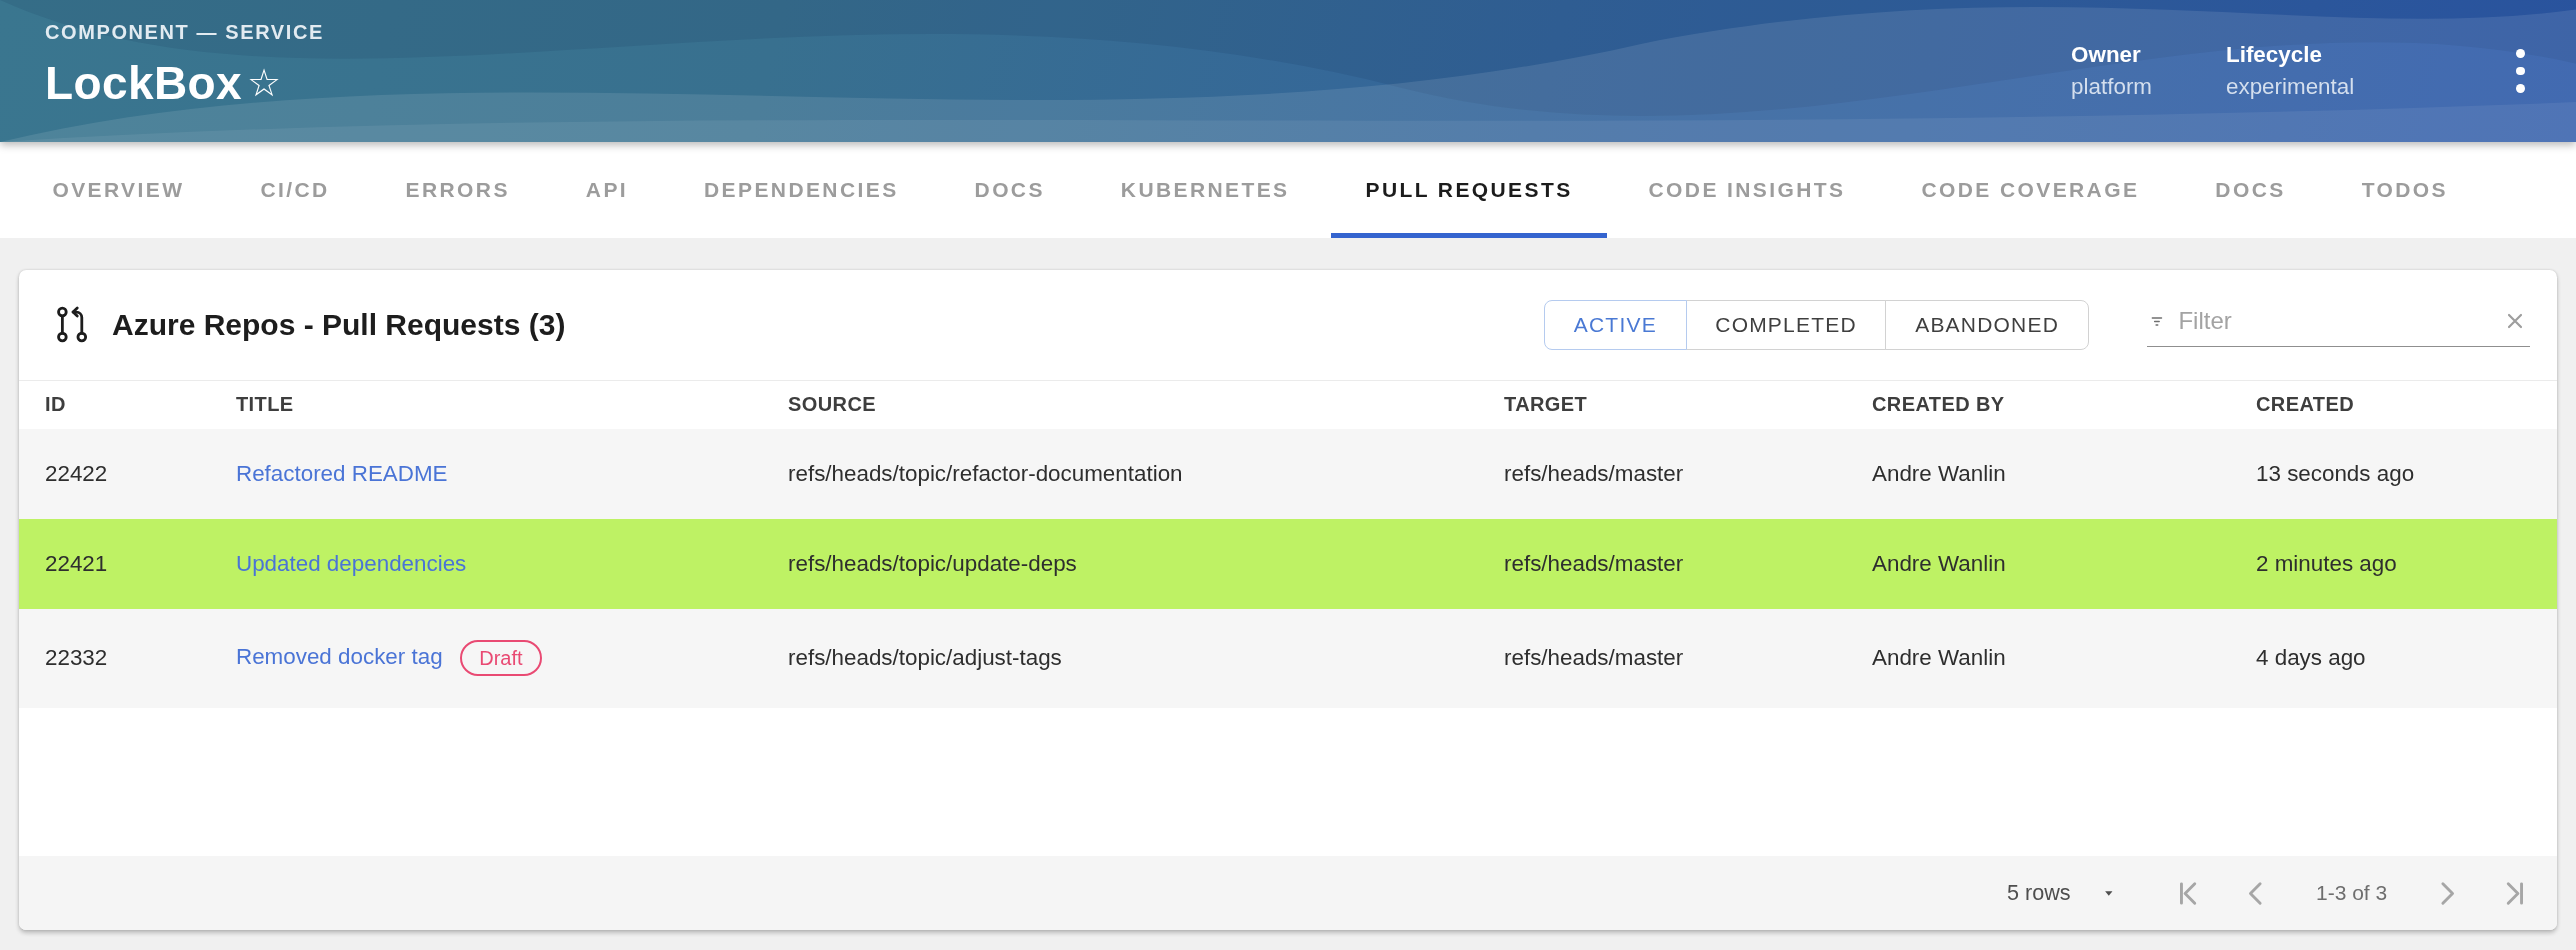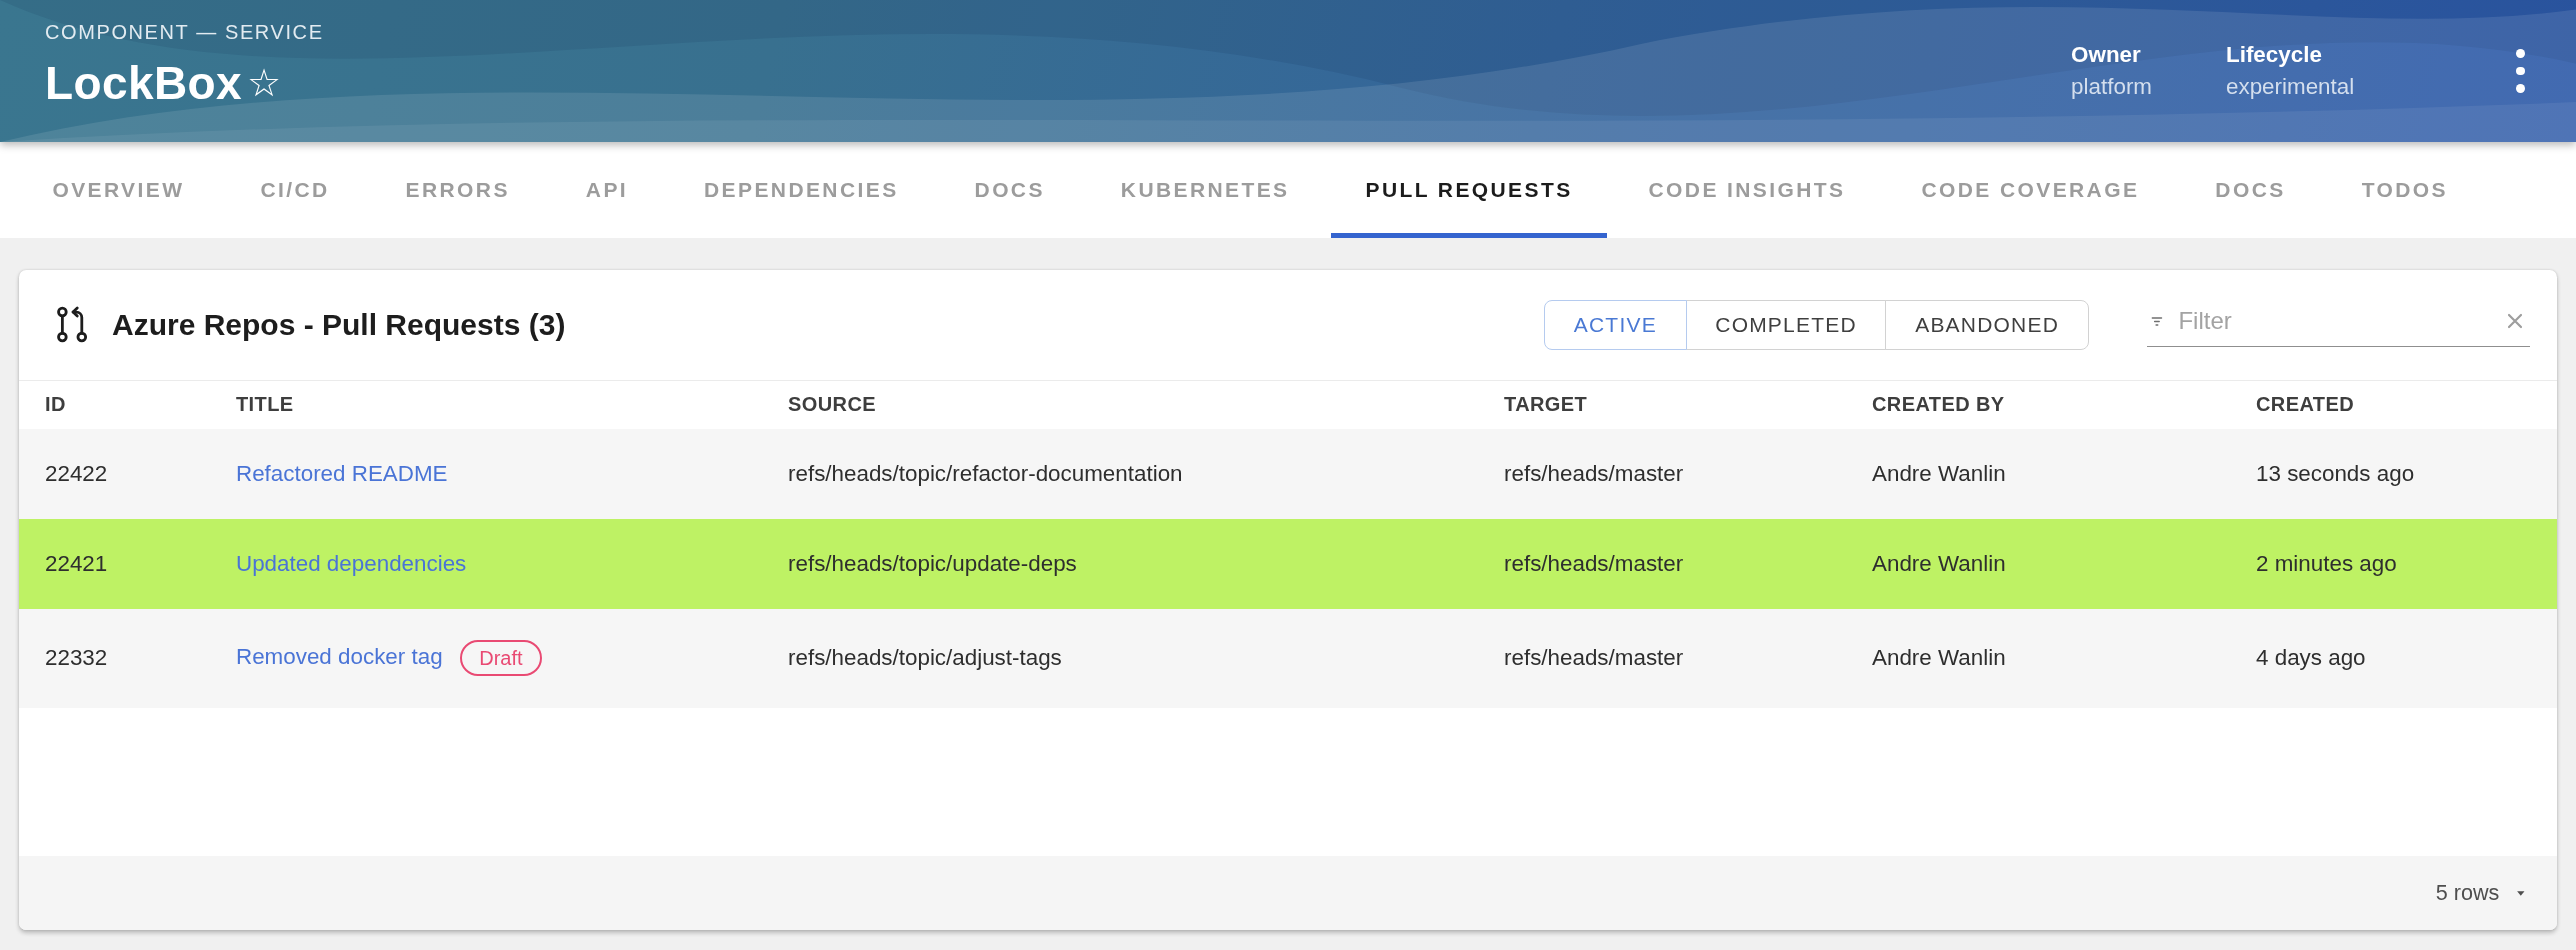--- a/index.html
+++ b/index.html
@@ -15,21 +15,21 @@
   .header {
     position:relative; height:142px; flex:0 0 142px;
     background:linear-gradient(104deg,#3A768F 0%,#38708F 30%,#34659B 60%,#2D5AA9 100%);
     display:flex; align-items:center;
     padding:0 35px 0 45px;
     box-shadow:0 3.2px 8px rgba(0,0,0,0.28);
     z-index:3; color:#fff; overflow:hidden;
   }
   .header svg.waves { position:absolute; inset:0; width:100%; height:100%; }
   .header-left { position:relative; z-index:1; }
-  .eyebrow { font-size:20px; font-weight:400; letter-spacing:1.6px; color:#E2EBF1; margin-top:-11.2px; }
+  .eyebrow { font-size:20px; font-weight:700; letter-spacing:1.6px; color:#E2EBF1; margin-top:-11.2px; }
   .title-row { display:flex; align-items:center; gap:5px; margin-top:11.2px; }
   .page-title { font-size:46px; font-weight:700; letter-spacing:0.4px; color:#FFFFFF; }
   .star-btn { font-size:38px; line-height:1; color:#FFFFFF; background:none; border:none; cursor:pointer; }
   .header-meta { position:relative; z-index:1; margin-left:auto; display:flex; align-items:center; gap:74px; }
   .meta-block .meta-label { font-size:22.4px; font-weight:700; color:#FFFFFF; }
   .meta-block .meta-value { font-size:22.4px; font-weight:400; color:#D4DFEE; margin-top:6.4px; }
   .kebab { margin-left:80px; margin-right:8px; background:none; border:none; cursor:pointer; display:flex; flex-direction:column; gap:8.8px; padding:8px; }
   .kebab i { width:8.8px; height:8.8px; border-radius:50%; background:#fff; display:block; }
 
   
@@ -75,21 +75,21 @@
   a.pr-link { color:#4A74D6; text-decoration:none; font-size:22.4px; }
   .draft-chip { display:inline-block; margin-left:17.6px; vertical-align:middle; border:2.4px solid #E94A73; color:#E94A73;
                 border-radius:22.4px; padding:4px 17px; font-size:20px; line-height:1.2; }
   .draft-chip:empty { display:none; }
 
   .spacer { flex:1; background:#fff; }
 
   
   .card-footer { height:74px; flex:0 0 74px; background:#F5F5F5; display:flex; align-items:center; justify-content:flex-end;
                  padding-right:27px; color:#5F5F5F; }
-  .rows-select { display:flex; align-items:center; gap:13px; font-size:21.6px; color:#4E4E4E; background:none; border:none;
+  .rows-select { display:flex; align-items:center; gap:29px; font-size:21.6px; color:#4E4E4E; background:none; border:none;
                  cursor:pointer; font-family:inherit; }
   .pager { display:flex; align-items:center; gap:40px; margin-left:56px; }
   .pager .nav { color:#A6A6A6; }
   .range-label { font-size:21px; color:#6E6E6E; padding:0 4.8px; }
 </style>
 </head>
 <body>
 
 <div class="app">
 
@@ -224,18 +224,41 @@
 
       <div class="spacer"></div>
 
       <div class="card-footer">
         <button class="rows-select">
           <span>5 rows</span>
           <svg width="17.6" height="17.6" viewBox="0 0 24 24" fill="#4E4E4E">
             <path d="M7 10 l5 6 5 -6 z"></path>
           </svg>
         </button>
+        <div class="pager">
+          <button class="icon-btn nav">
+            <svg width="29" height="29" viewBox="0 0 24 24" fill="none" stroke="#A6A6A6" stroke-width="2.4" stroke-linecap="round" stroke-linejoin="round">
+              <path d="M7 4 v16 M18 4 l-8 8 8 8"></path>
+            </svg>
+          </button>
+          <button class="icon-btn nav">
+            <svg width="29" height="29" viewBox="0 0 24 24" fill="none" stroke="#A6A6A6" stroke-width="2.4" stroke-linecap="round" stroke-linejoin="round">
+              <path d="M15 4 l-8 8 8 8"></path>
+            </svg>
+          </button>
+          <span class="range-label">1-3 of 3</span>
+          <button class="icon-btn nav">
+            <svg width="29" height="29" viewBox="0 0 24 24" fill="none" stroke="#A6A6A6" stroke-width="2.4" stroke-linecap="round" stroke-linejoin="round">
+              <path d="M9 4 l8 8 -8 8"></path>
+            </svg>
+          </button>
+          <button class="icon-btn nav">
+            <svg width="29" height="29" viewBox="0 0 24 24" fill="none" stroke="#A6A6A6" stroke-width="2.4" stroke-linecap="round" stroke-linejoin="round">
+              <path d="M17 4 v16 M6 4 l8 8 -8 8"></path>
+            </svg>
+          </button>
+        </div>
       </div>
 
     </section>
   </main>
 </div>
 
 
 </body></html>

